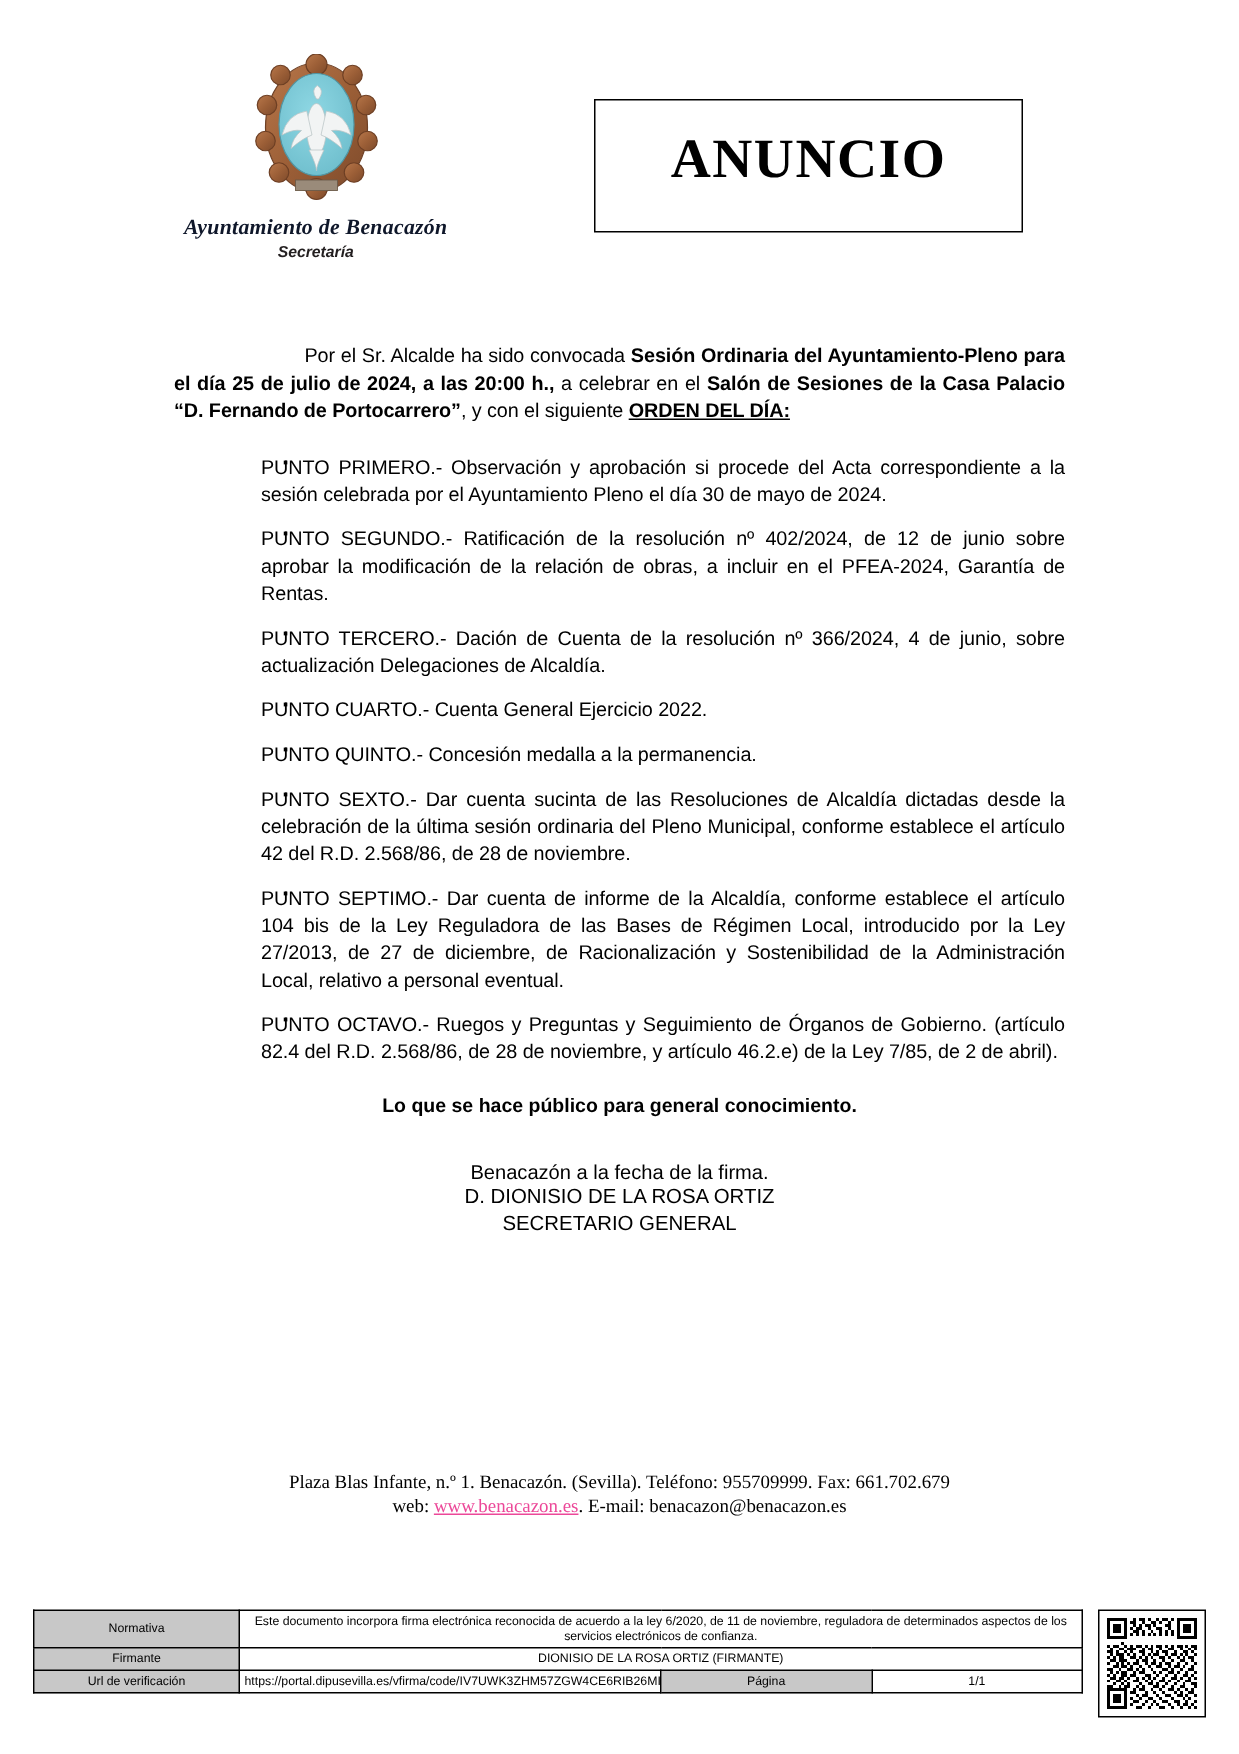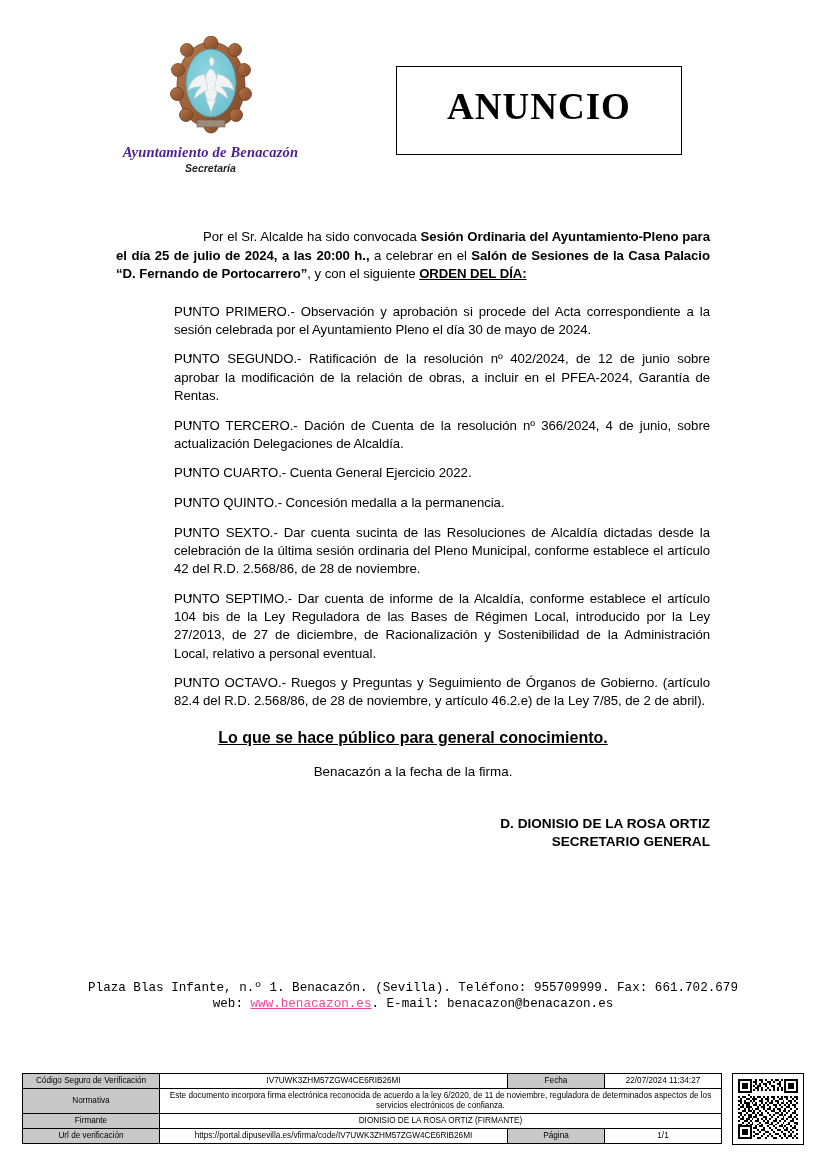--- a/index.html
+++ b/index.html
@@ -49,21 +49,21 @@
   .crest svg { display: block; }
 
   .org-name {
     font-family: "Liberation Serif", serif;
     font-weight: bold;
     font-style: italic;
     font-size: 14.5px;
     letter-spacing: 0.2px;
     margin-top: 4px;
     white-space: nowrap;
-    color: #4c1d95;
+    color: #0f172a;
   }
   .org-sub {
     font-family: "Liberation Sans", sans-serif;
     font-weight: bold;
     font-style: italic;
     font-size: 10.5px;
     margin-top: 1px;
     color: #231f20;
   }
 
@@ -139,44 +139,42 @@
     font-weight: normal;
     margin-top: 26px;
   }
 
   .closing {
     margin-top: 18px;
     text-align: center;
   }
   .closing .line1 {
     font-weight: bold;
-    font-size: 16px;
-    margin-bottom: 17px;
-    text-decoration: underline;
+    font-size: 13px;
+    margin-bottom: 30px;
   }
   .closing .line2 {
     font-weight: normal;
     font-size: 13.4px;
   }
   .signature {
-    margin-top: 36px;
-    text-align: right;
-    font-weight: bold;
+    text-align: center;
+    font-weight: normal;
     font-size: 13.6px;
     line-height: 18px;
   }
 
   
   .addr {
     position: absolute;
     left: 0;
     top: 980px;
     width: 826px;
     text-align: center;
-    font-family: Liberation Mono, monospace;
+    font-family: Liberation Serif, serif;
     font-size: 12.6px;
     line-height: 16px;
     color: #000;
   }
   .addr a.web {
     color: #ec4899;
     text-decoration: underline;
   }
 
   
@@ -314,26 +312,20 @@
   </div>
 
   <div class="addr">
     <div>Plaza Blas Infante, n.º 1. Benacazón. (Sevilla).  Teléfono: 955709999. Fax: 661.702.679</div>
     <div><span>web: </span><a class="web" href="#">www.benacazon.es</a><span>. E-mail: benacazon@benacazon.es</span></div>
   </div>
 
   <div class="csv-wrap">
     <table class="csv">
       <tbody>
-        <tr>
-          <td class="lbl">Código Seguro de Verificación</td>
-          <td colspan="2">IV7UWK3ZHM57ZGW4CE6RIB26MI</td>
-          <td class="key">Fecha</td>
-          <td class="val-date">22/07/2024 11:34:27</td>
-        </tr>
         <tr>
           <td class="lbl">Normativa</td>
           <td class="norm" colspan="4">Este documento incorpora firma electrónica reconocida de acuerdo a la ley 6/2020, de 11 de noviembre, reguladora de determinados aspectos de los servicios electrónicos de confianza.</td>
         </tr>
         <tr>
           <td class="lbl">Firmante</td>
           <td colspan="4">DIONISIO DE LA ROSA ORTIZ (FIRMANTE)</td>
         </tr>
         <tr>
           <td class="lbl">Url de verificación</td>

